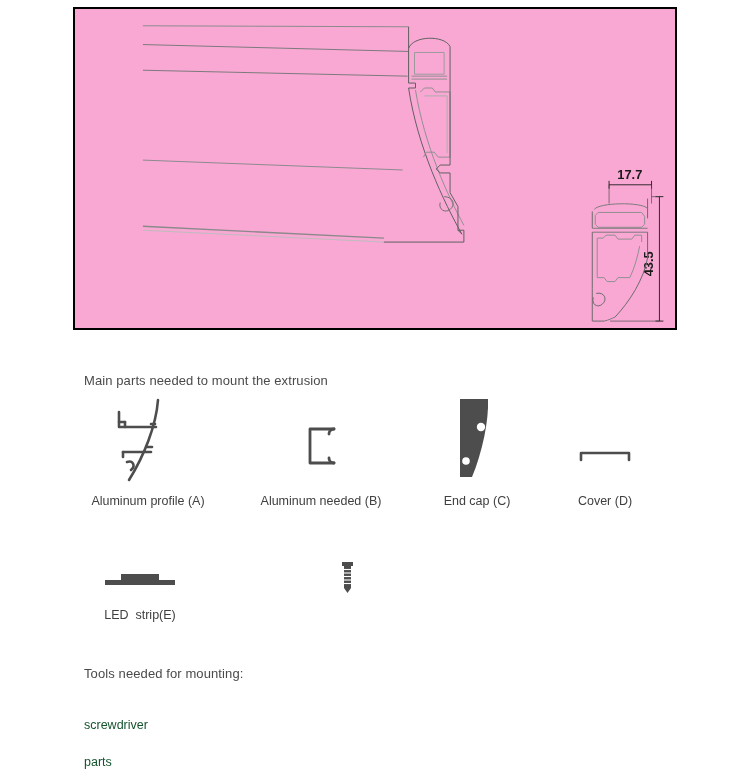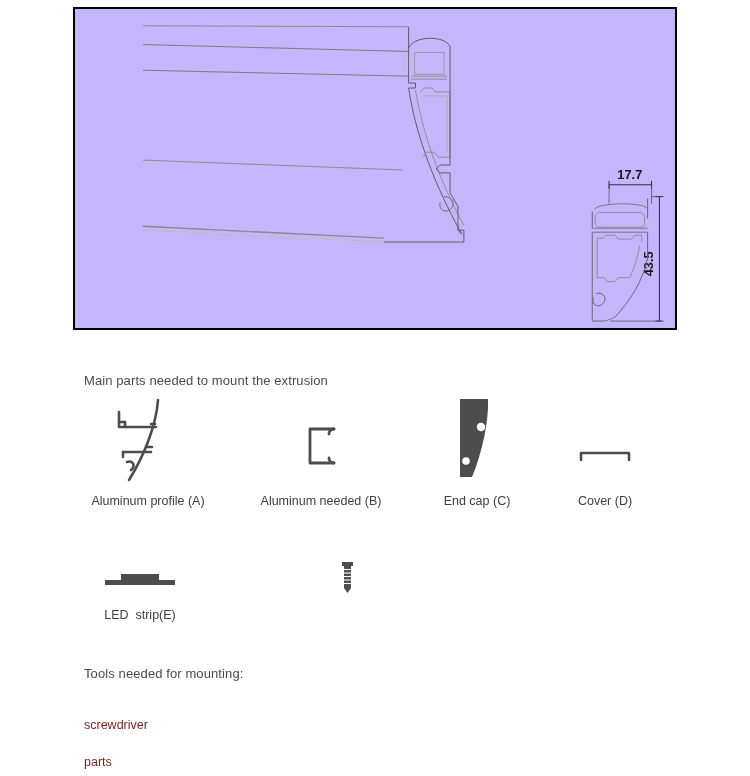--- a/index.html
+++ b/index.html
@@ -19,21 +19,21 @@
 
   
   #drawing-frame {
     position: absolute;
     left: 73px;
     top: 7px;
     width: 604px;
     height: 323px;
     border: 2px solid #000000;
     box-sizing: border-box;
-    background: #c4b5fd;
+    background: #f9a8d4;
   }
   #drawing-svg {
     position: absolute;
     left: 0;
     top: 0;
     width: 100%;
     height: 100%;
     display: block;
   }
 
@@ -86,21 +86,21 @@
 
   #part-e .part-label, #part-f .part-label { }
   #part-f { width: 200px; }
   #part-f .part-figure, #part-f .part-label { width: 200px; }
 
   
   .tool-line {
     position: absolute;
     left: 84px;
     font-size: 12.5px;
-    color: #7f1d1d;
+    color: #14532d;
     white-space: nowrap;
   }
   #tool-0 { top: 718px; }
   #tool-1 { top: 755px; }
 
   .dim-text { font-family: "Liberation Sans", sans-serif; font-size: 13px; fill: #1a1a1a; font-weight: bold; }
 </style>
 </head>
 <body>
 

